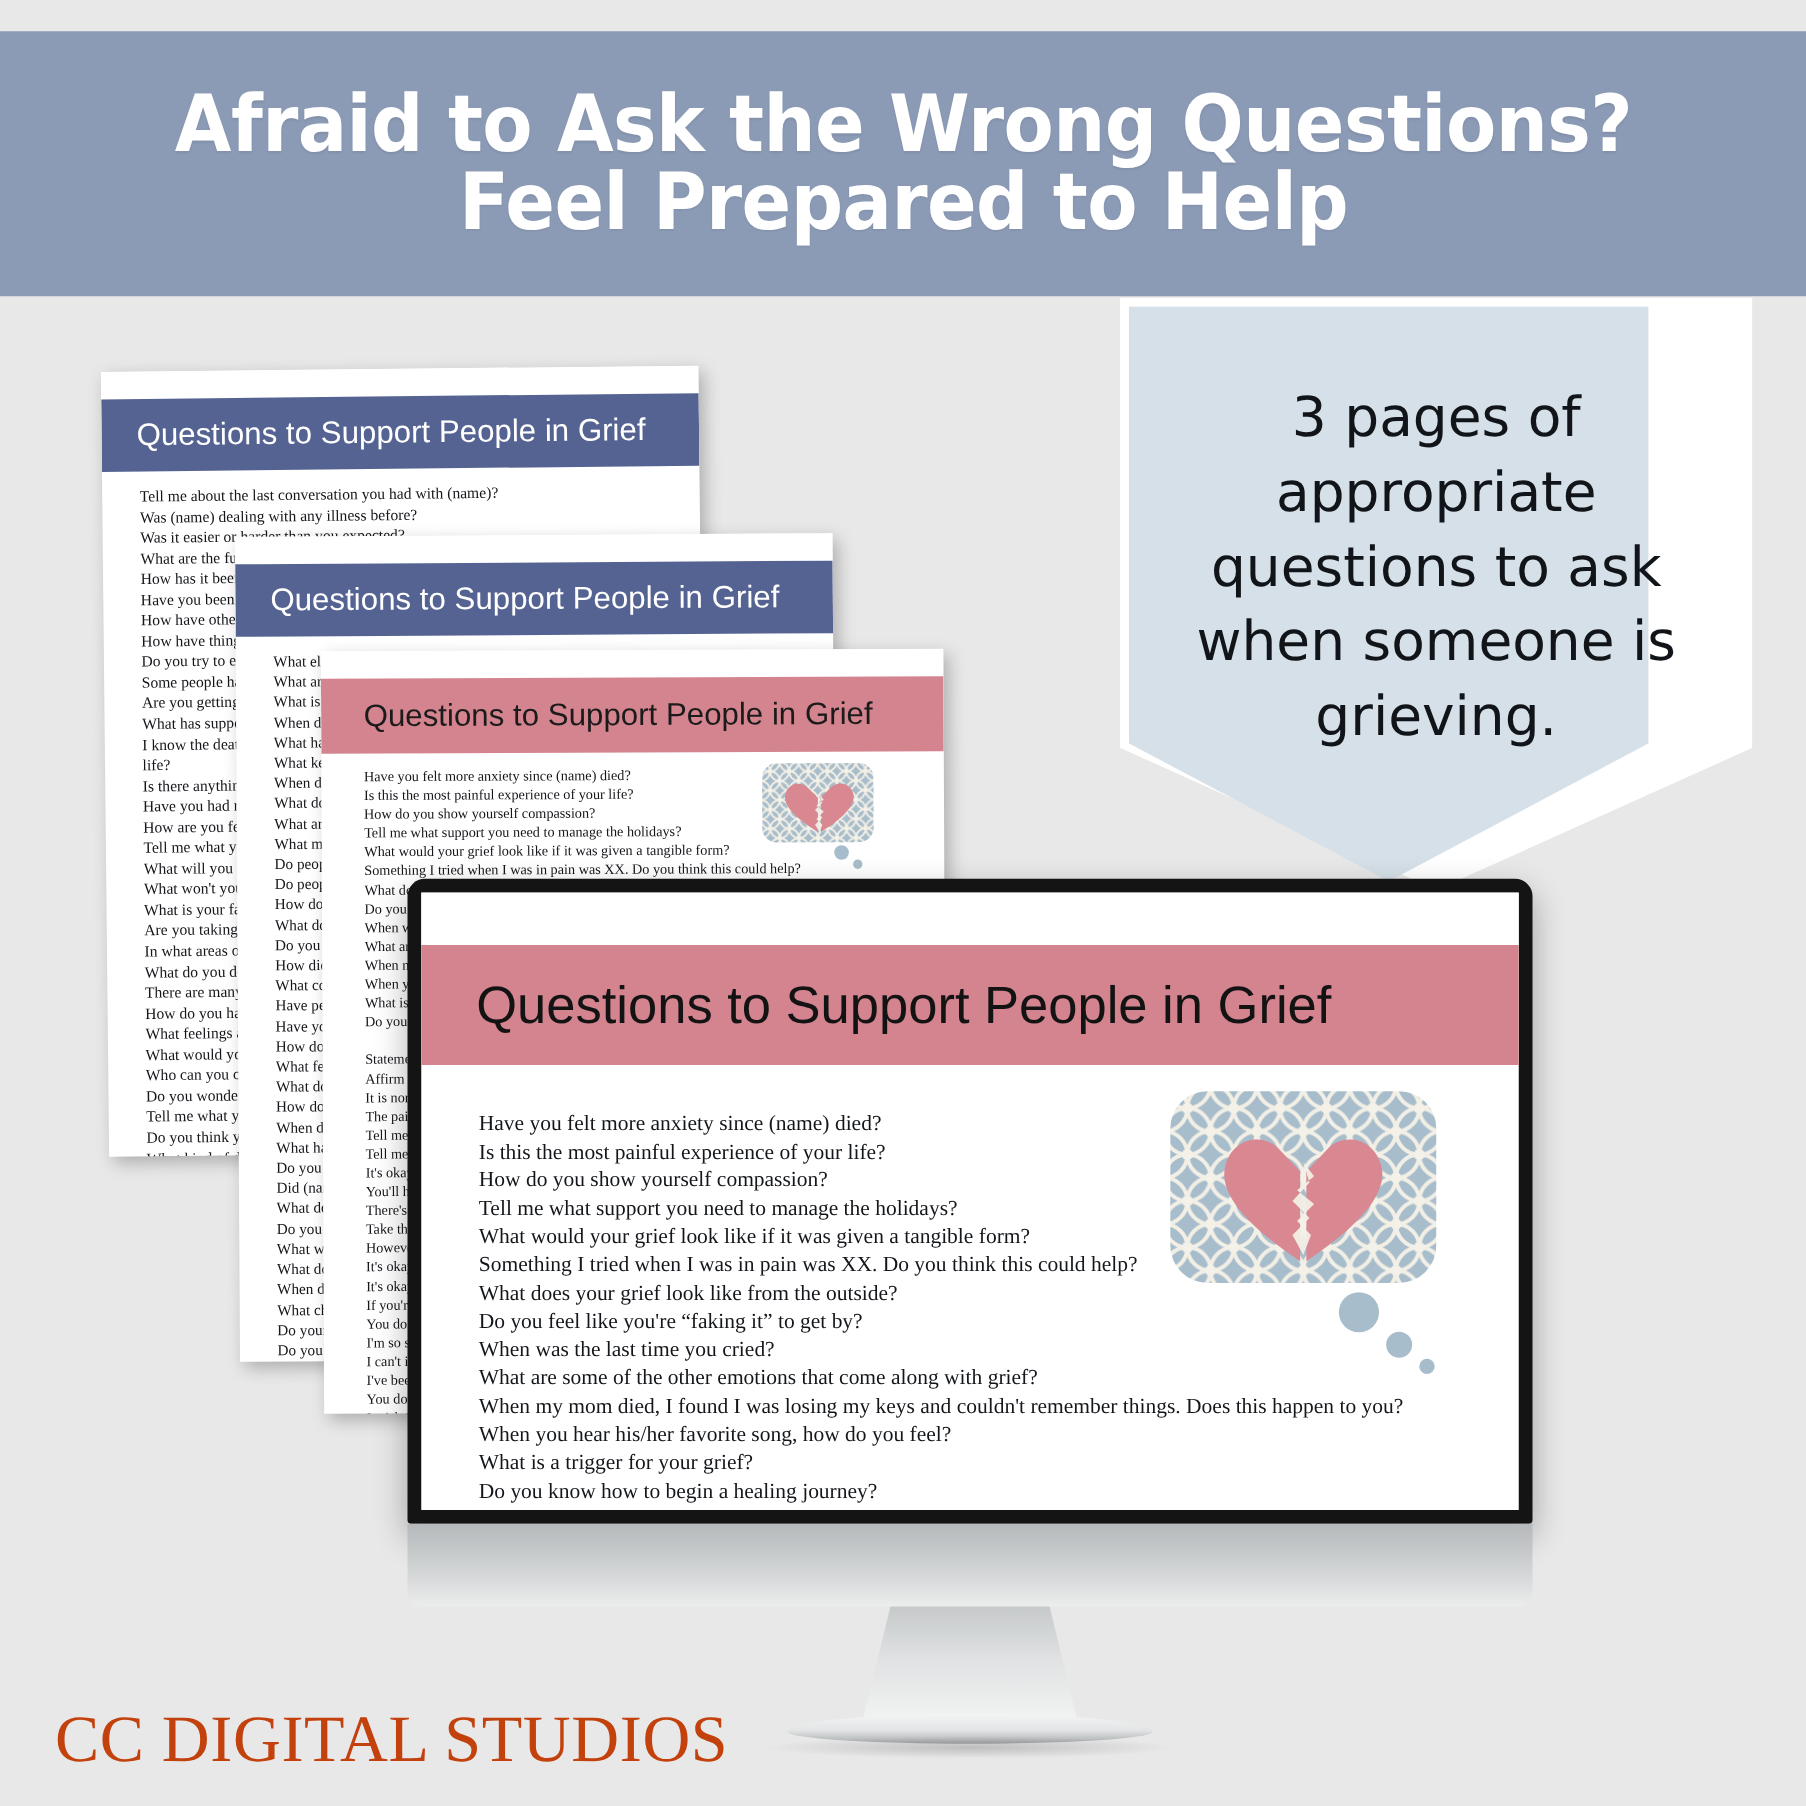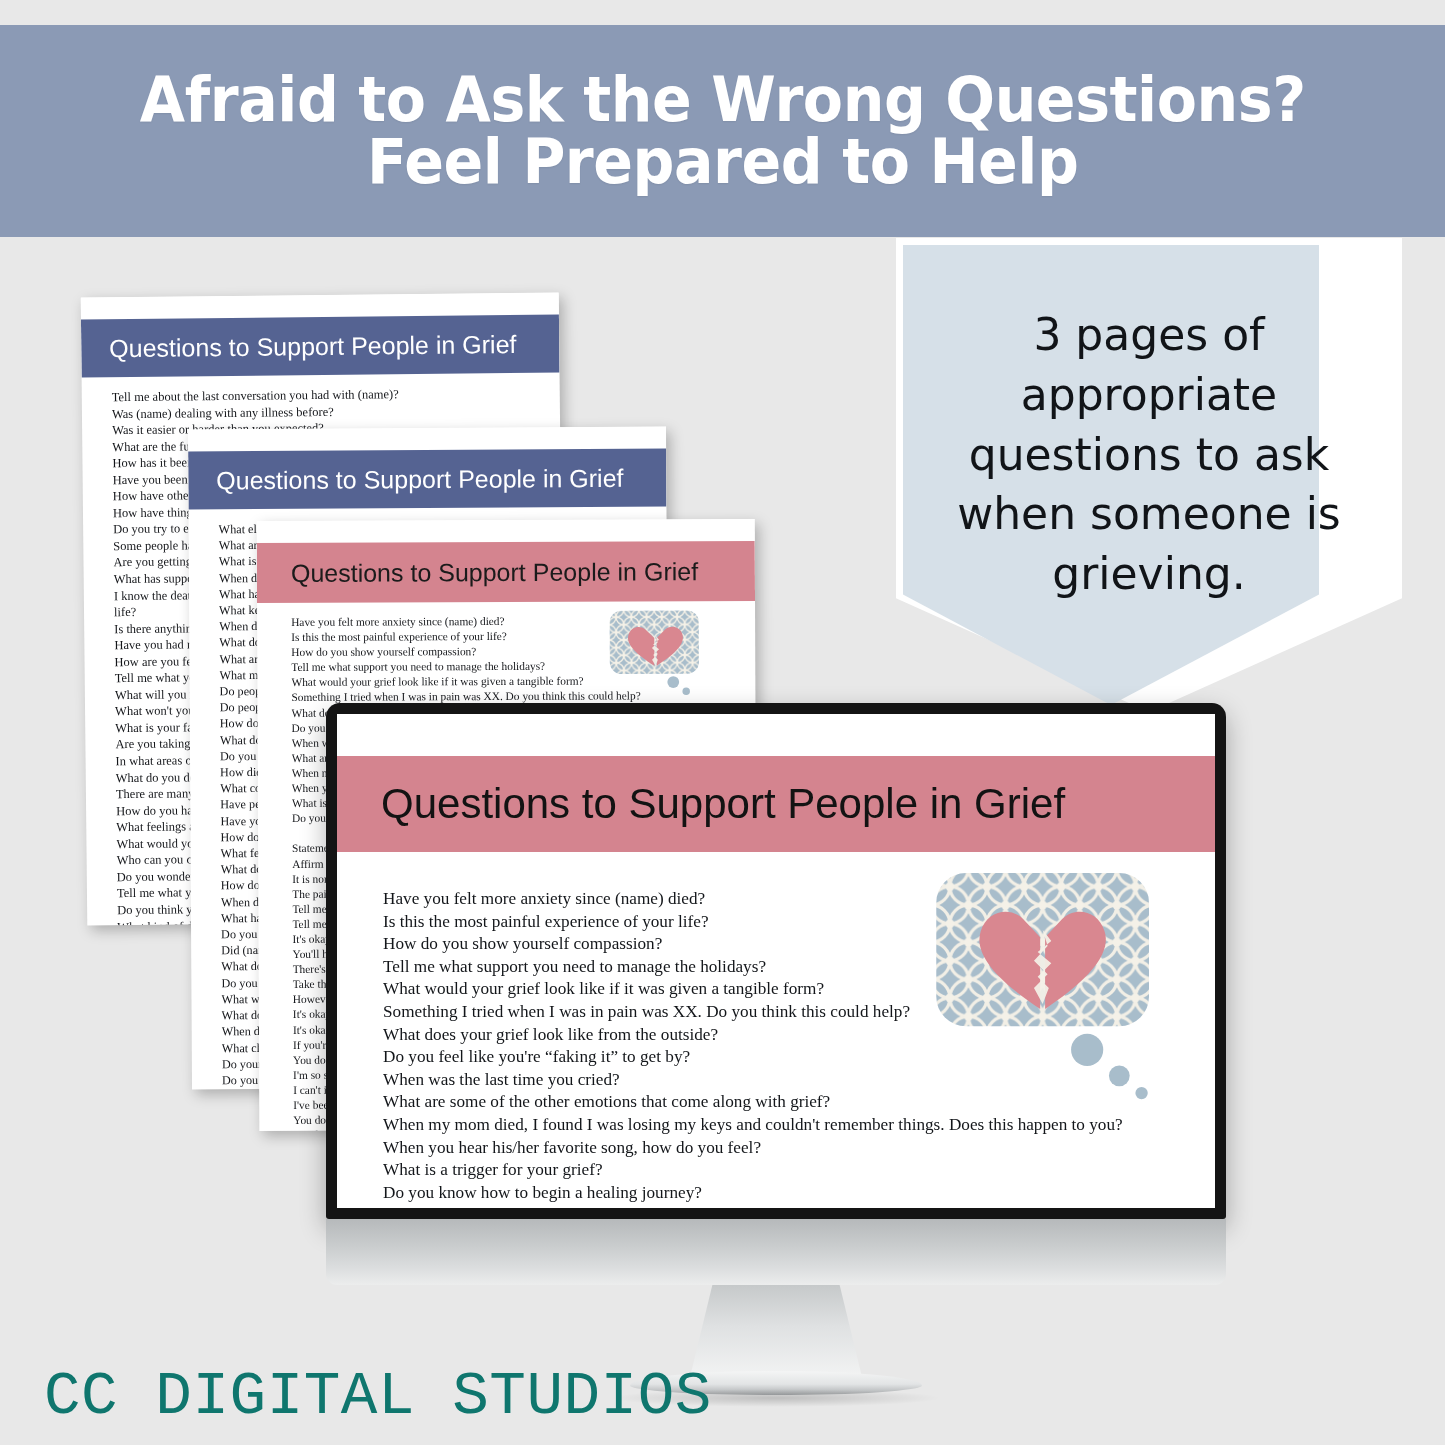--- a/index.html
+++ b/index.html
@@ -160,24 +160,24 @@
   .slide-heart{
     position:absolute;right:34px;top:16px;width:252px;height:235px;
   }
 
   
   .hg{display:block;width:100%;height:100%;}
 
   
   .brand{
     position:absolute;left:44px;top:1362px;
-    font-family:Liberation Mono, monospace;
-    font-size:61px;
+    font-family:Liberation Serif, serif;
+    font-size:53px;
     letter-spacing:0.5px;
-    color:#0f766e;
+    color:#c2410c;
   }
 </style>
 </head>
 <body>
 
 <div class="banner">
   <div class="banner-title">
     <span class="l1">Afraid to Ask the Wrong Questions?</span>
     <span class="l2">Feel Prepared to Help</span>
   </div>

